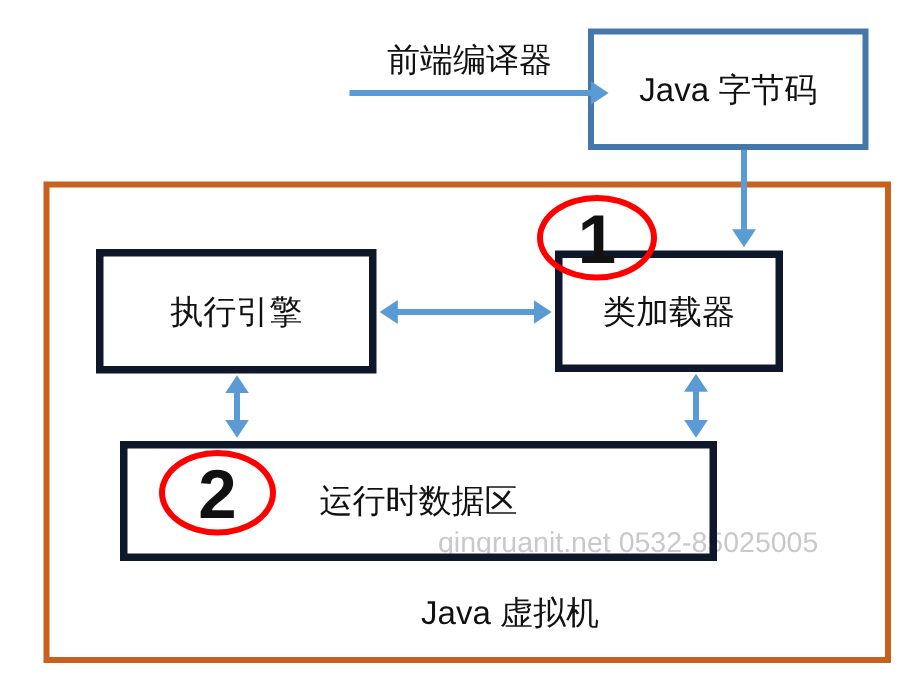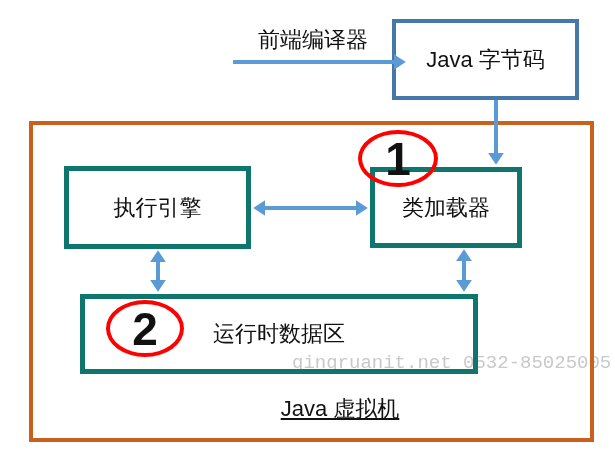--- a/index.html
+++ b/index.html
@@ -12,51 +12,51 @@
   }
   .box{
     position:absolute;
     box-sizing:border-box;
     display:flex;align-items:center;justify-content:center;
     font-size:22px;color:#111111;
     background:transparent;
     white-space:nowrap;
   }
   .blue-box{border:4px solid #4577A9;}
-  .gold-box{border:5px solid #0f766e;}
+  .gold-box{border:5px solid #0f172a;}
   .jvm-box{
     position:absolute;box-sizing:border-box;
     left:29px;top:121px;width:565px;height:321px;
     border:4px solid #C8601E;background:transparent;
   }
   .box-java-source{left:46px;top:18px;width:187px;height:83px;}
   .box-java-bytecode{left:392px;top:19px;width:187px;height:81px;}
   .box-execution-engine{left:64px;top:166px;width:187px;height:83px;}
   .box-class-loader{left:370px;top:167px;width:152px;height:81px;}
   .box-runtime-data{left:80px;top:294px;width:398px;height:80px;}
   .flow-label{
     position:absolute;left:238px;top:25px;width:150px;
     text-align:center;font-size:22px;color:#111111;white-space:nowrap;
   }
   .jvm-label{
     position:absolute;left:240px;top:394px;width:200px;
-    text-align:center;font-size:22px;color:#111111;white-space:nowrap;text-decoration:underline;
+    text-align:center;font-size:22px;color:#111111;white-space:nowrap;
   }
   .badge{
     position:absolute;box-sizing:border-box;
     border:4.5px solid #FF0000;border-radius:50%;
     background:transparent;
     display:flex;align-items:center;justify-content:center;
     font-size:46px;font-weight:bold;color:#111111;line-height:1;
   }
   .badge-1{left:358px;top:130px;width:80px;height:57px;}
   .badge-2{left:106px;top:300px;width:78px;height:57px;}
   .watermark{
     position:absolute;left:292px;top:352px;
-    font-family:Liberation Mono, monospace;
+    font-family:Liberation Sans, sans-serif;
     font-size:19px;color:#C9C9C9;white-space:nowrap;letter-spacing:0px;
   }
   .arrow-layer{
     position:absolute;left:0;top:0;width:615px;height:460px;
     pointer-events:none;
   }
 </style>
 </head>
 <body>
 

